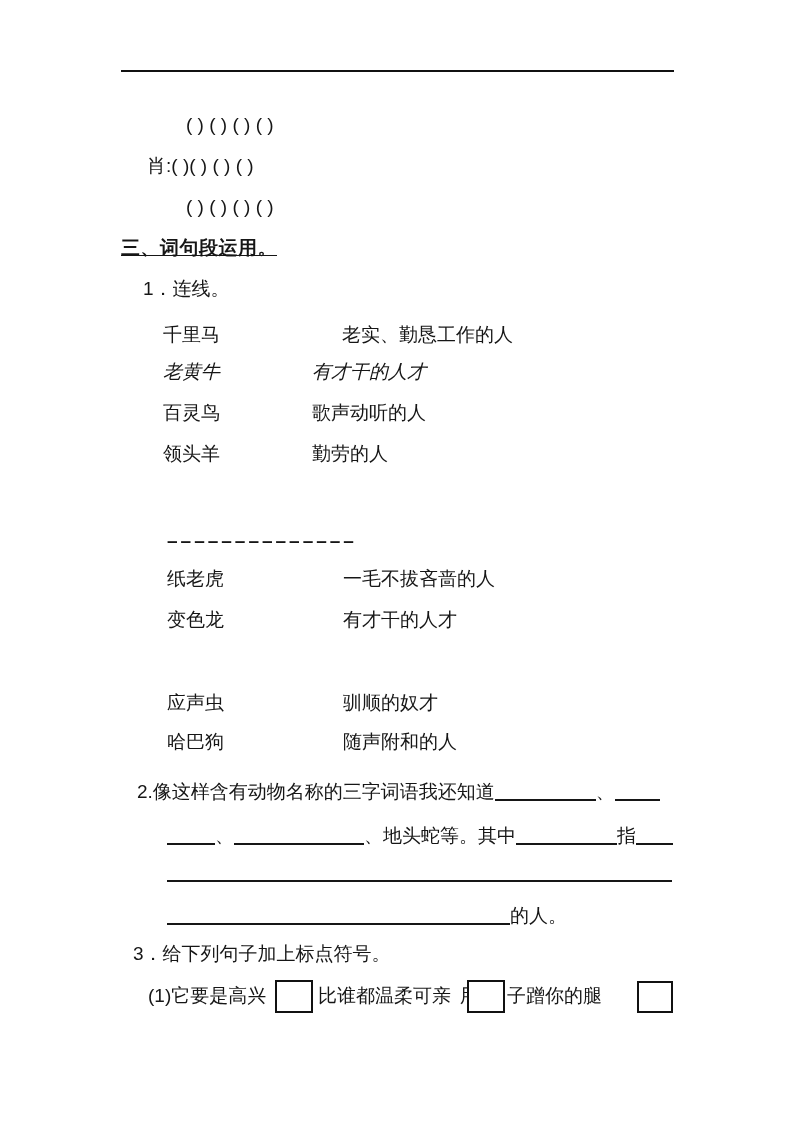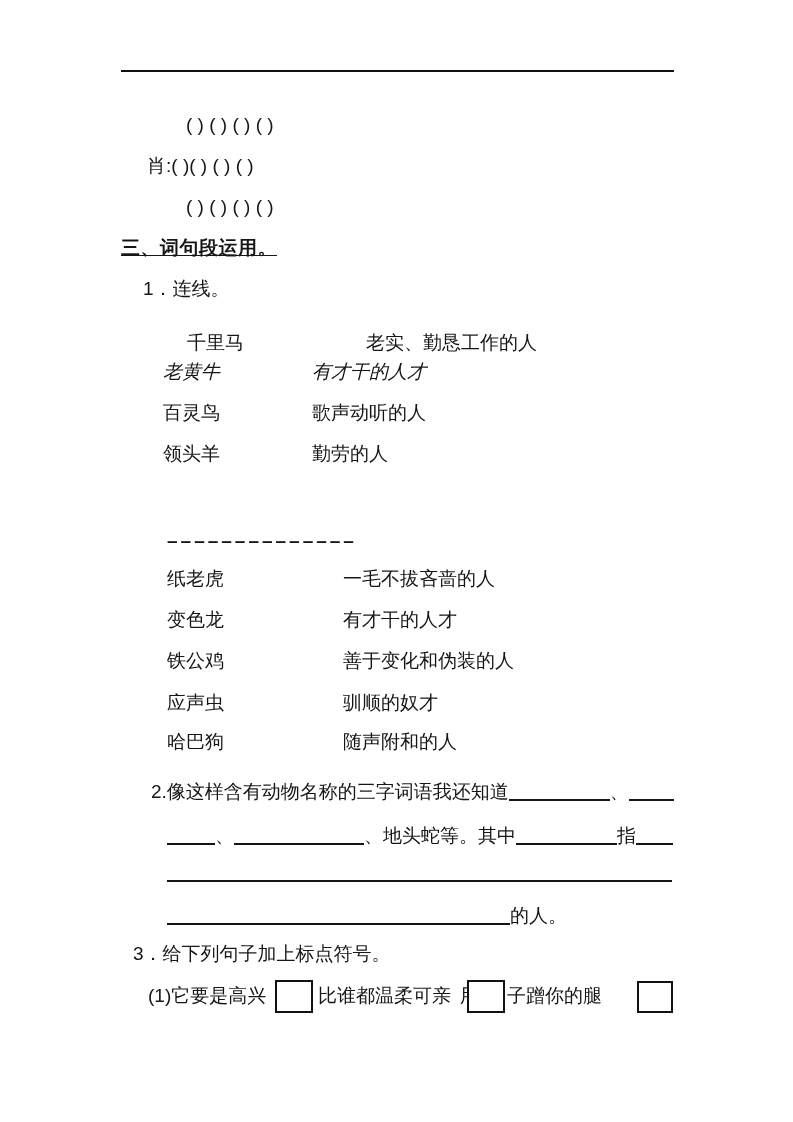--- a/index.html
+++ b/index.html
@@ -46,52 +46,49 @@
   <div class="rule" style="left:121px;top:70px;width:553px;height:2px;"></div>
 
   <div class="line" style="left:186px;top:114px;">( )  ( ) ( )   ( )</div>
   <div class="line" style="left:147px;top:155px;">肖:( )( ) ( )   ( )</div>
   <div class="line" style="left:186px;top:196px;">( )  ( ) ( )   ( )</div>
 
   <div class="line bold" style="left:121px;top:237px;">三、词句段运用。</div>
 
   <div class="line" style="left:143px;top:278px;">1．连线。</div>
 
-  <div class="line" style="left:163px;top:332px;margin-left:24px;">
+  <div class="line" style="left:163px;top:324px;">
     <span class="term t1w">千里马</span><span>老实、勤恳工作的人</span>
   </div>
   <div class="line" style="left:163px;top:361px;font-style:italic;">
     <span class="term t1">老黄牛</span><span>有才干的人才</span>
   </div>
   <div class="line" style="left:163px;top:402px;">
     <span class="term t1">百灵鸟</span><span>歌声动听的人</span>
   </div>
   <div class="line" style="left:163px;top:443px;">
     <span class="term t1">领头羊</span><span>勤劳的人</span>
   </div>
 
   <div class="line dashes" style="left:167px;top:530px;">––––––––––––––</div>
 
   <div class="line" style="left:167px;top:568px;">
     <span class="term t2">纸老虎</span><span>一毛不拔吝啬的人</span>
   </div>
   <div class="line" style="left:167px;top:609px;">
     <span class="term t2">变色龙</span><span>有才干的人才</span>
   </div>
-  <div class="line" style="left:167px;top:650px;">
-    <span class="term t2">铁公鸡</span><span>善于变化和伪装的人</span>
-  </div>
   <div class="line" style="left:167px;top:692px;">
     <span class="term t2">应声虫</span><span>驯顺的奴才</span>
   </div>
   <div class="line" style="left:167px;top:731px;">
     <span class="term t2">哈巴狗</span><span>随声附和的人</span>
   </div>
 
-  <div class="line" style="left:137px;top:781px;margin-left:14px;">
+  <div class="line" style="left:137px;top:781px;">
     <span>2.像这样含有动物名称的三字词语我还知道</span><span class="blank" style="width:101px;"></span><span>、</span><span class="blank" style="width:45px;"></span>
   </div>
 
   <div class="line" style="left:167px;top:825px;">
     <span class="blank" style="width:48px;"></span><span>、</span><span class="blank" style="width:130px;"></span><span>、地头蛇等。其中</span><span class="blank" style="width:101px;"></span><span>指</span><span class="blank" style="width:37px;"></span>
   </div>
 
   <div class="uline" style="left:167px;top:880px;width:505px;"></div>
 
   <div class="line" style="left:167px;top:905px;">

